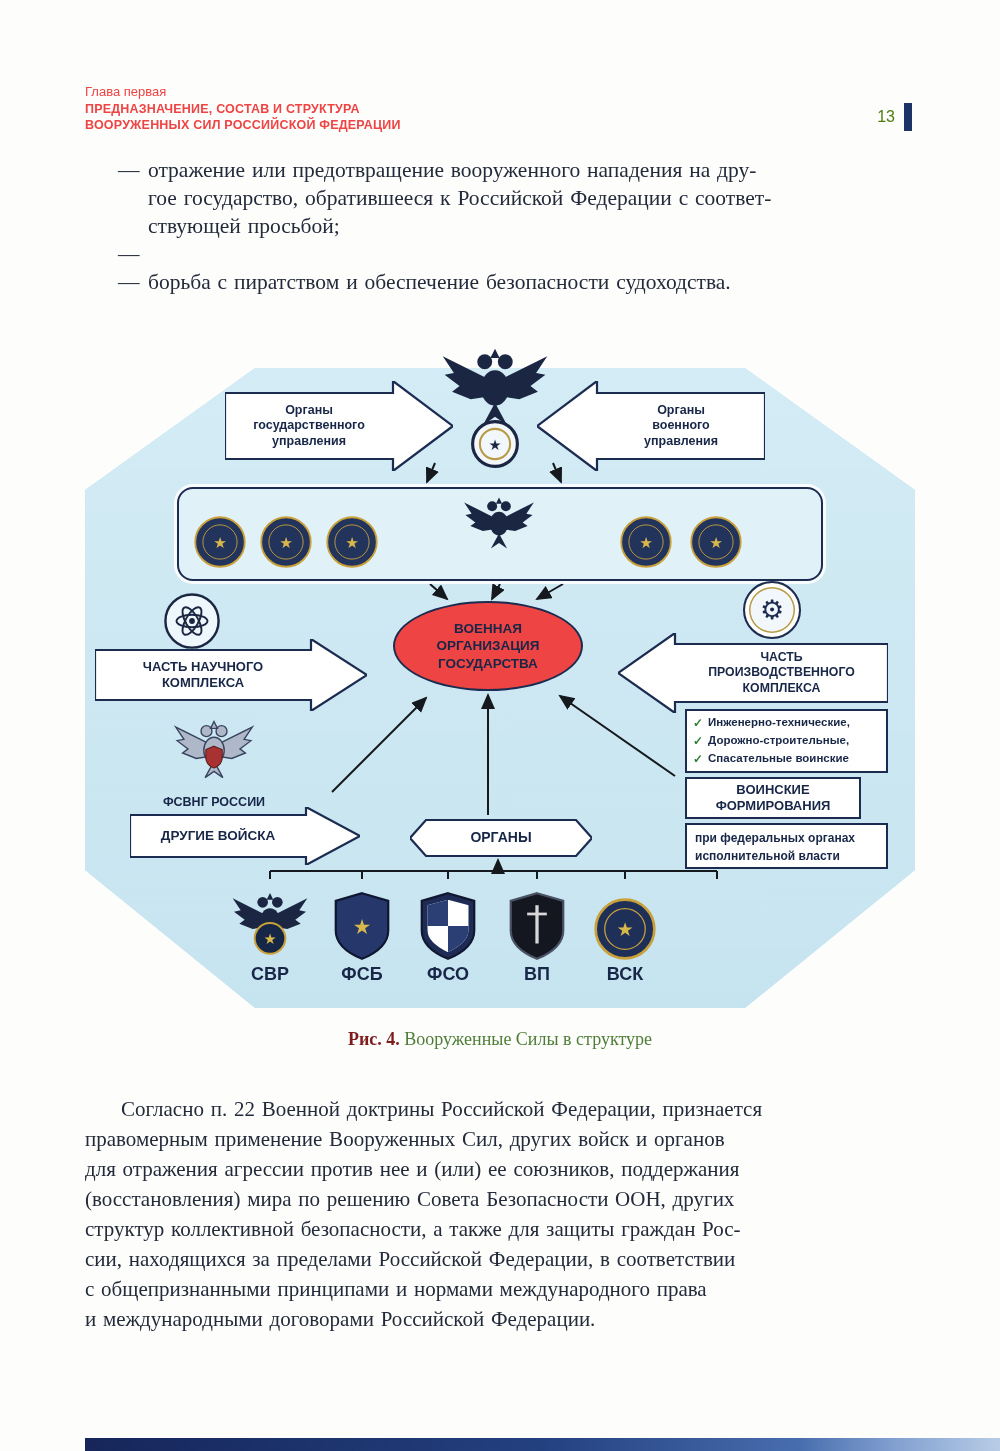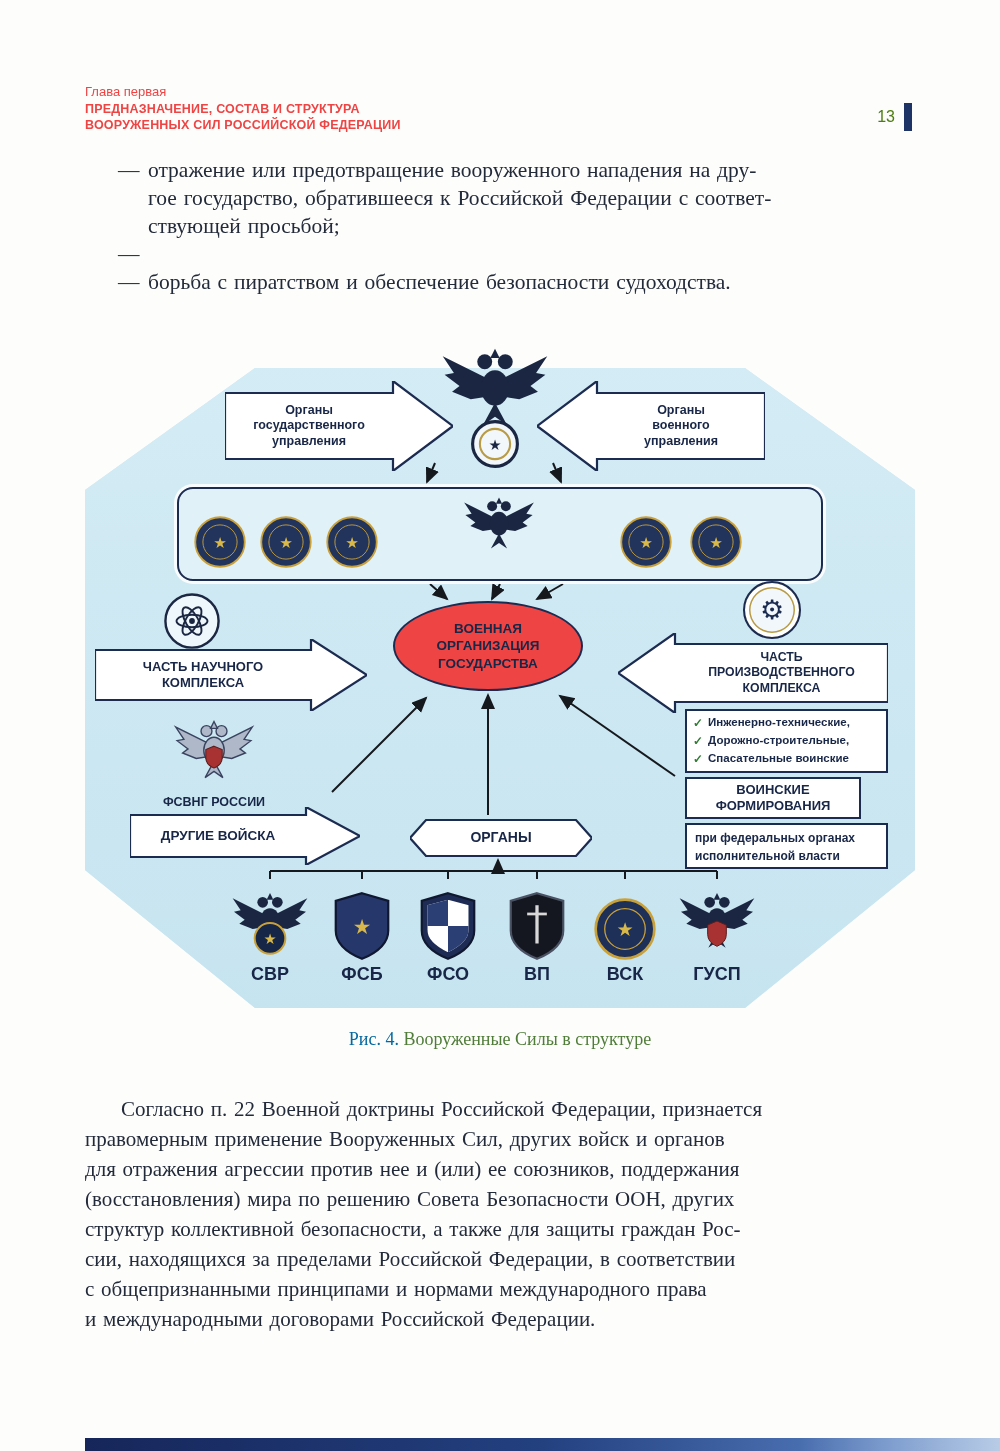--- a/index.html
+++ b/index.html
@@ -46,21 +46,21 @@
   .fsvng-label { left:40px; top:450px; width:178px; text-align:center; font-weight:bold; font-size:12.5px; }
   .prod-emblem { left:658px; top:236px; width:58px; height:58px; border-radius:50%; background:#f2f7fb; border:2.5px solid #1c2b50;
     display:flex; align-items:center; justify-content:center; font-size:27px; color:#1c2b50;
     box-shadow:inset 0 0 0 4px #ffffff, inset 0 0 0 5.5px #b99b45; }
   .agency { top:530px; width:92px; text-align:center; }
   .agency .icon { height:86px; display:flex; align-items:flex-end; justify-content:center; }
   .agency .alabel { font-weight:bold; font-size:18px; margin-top:3px; }
 
   
   .caption { position:absolute; left:0; top:1026px; width:1000px; text-align:center; font-size:18px; line-height:27px; }
-  .cap-label { font-weight:normal; color:#0369a1; }
+  .cap-label { font-weight:bold; color:#7f1d1d; }
   .cap-green { color:var(--caption-green,#4f7d38); }
   .paragraph { position:absolute; left:85px; top:1094px; width:832px; font-size:21px; line-height:30px;
     text-align:justify; text-indent:36px; word-spacing:1.5px; }
   .footer-bar { position:absolute; left:85px; right:0; bottom:0; height:13px;
     background:linear-gradient(90deg,#16265a 0%,#23407f 50%,#486dae 78%,#7f9ecf 88%,#b8cce6 100%); }
 </style>
 </head>
 <body>
 
 <div class="page">
@@ -343,29 +343,20 @@
         <div class="icon">
           <svg width="64" height="64" viewBox="0 0 60 60">
             <circle cx="30" cy="30" r="27.5" fill="#1e2f58" stroke="#c9a13b" stroke-width="2.5"></circle>
             <circle cx="30" cy="30" r="19" fill="none" stroke="#c9a13b" stroke-width="1.2"></circle>
             <text x="30" y="37" text-anchor="middle" font-size="18" fill="#d8b84a">★</text>
           </svg>
         </div>
         <div class="alabel">ВСК</div>
       </div>
 
-      <div class="dg agency" style="left:586px;">
-        <div class="icon">
-          <svg width="80" height="72" viewBox="0 0 120 104">
-            <use href="#eagle" fill="#1b2742"></use>
-            <path d="M60,46 l14,6 v14 q0,12 -14,18 q-14,-6 -14,-18 v-14 Z" fill="#a83232" stroke="#5c1d1d" stroke-width="1.5"></path>
-          </svg>
-        </div>
-        <div class="alabel">ГУСП</div>
-      </div>
 
     </div>
   </figure>
 
   <div class="caption">
     <div>
       <span class="cap-label">Рис. 4.</span>
       <span class="cap-green">Вооруженные Силы в структуре</span>
     </div>
   </div>

